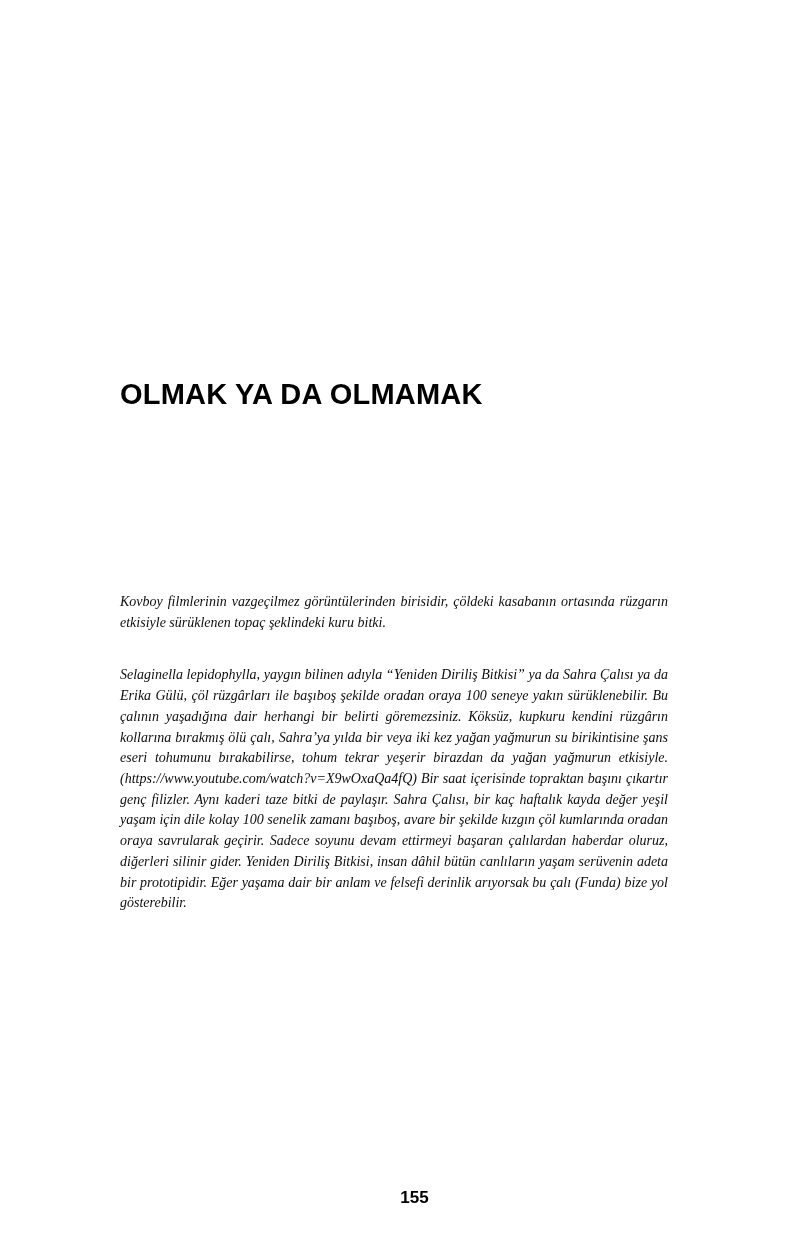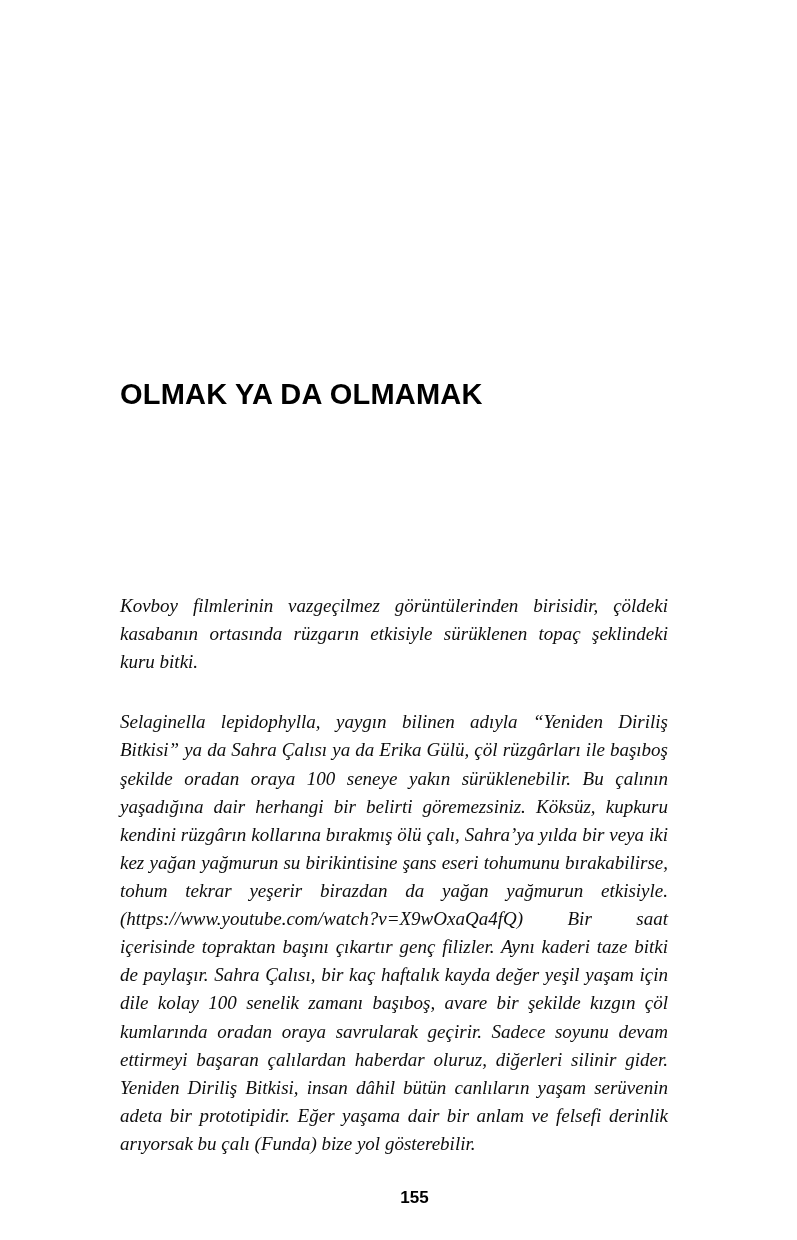--- a/index.html
+++ b/index.html
@@ -37,21 +37,21 @@
   }
   .body-block {
     position: absolute;
     left: 104px;
     top: 592px;
     width: 548px;
   }
   .para {
     font-family: "Liberation Serif", serif;
     font-style: italic;
-    font-size: 19px;
+    font-size: 14px;
     line-height: 1.48;
     text-align: justify;
     text-justify: inter-word;
     margin: 0 0 14px 0;
     color: #0d0d0d;
   }
   .para:last-child {
     margin-bottom: 0;
     margin-top: 32px;
   }

